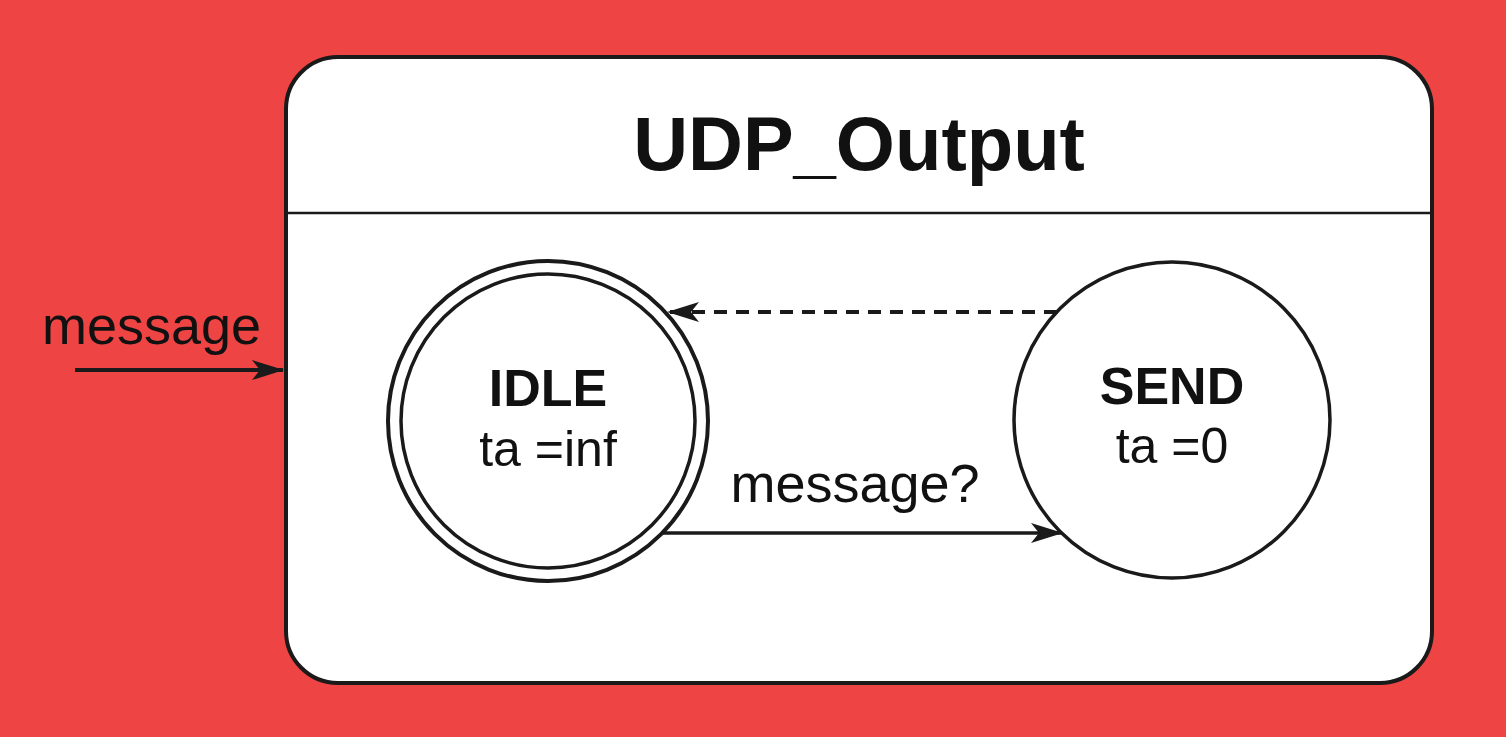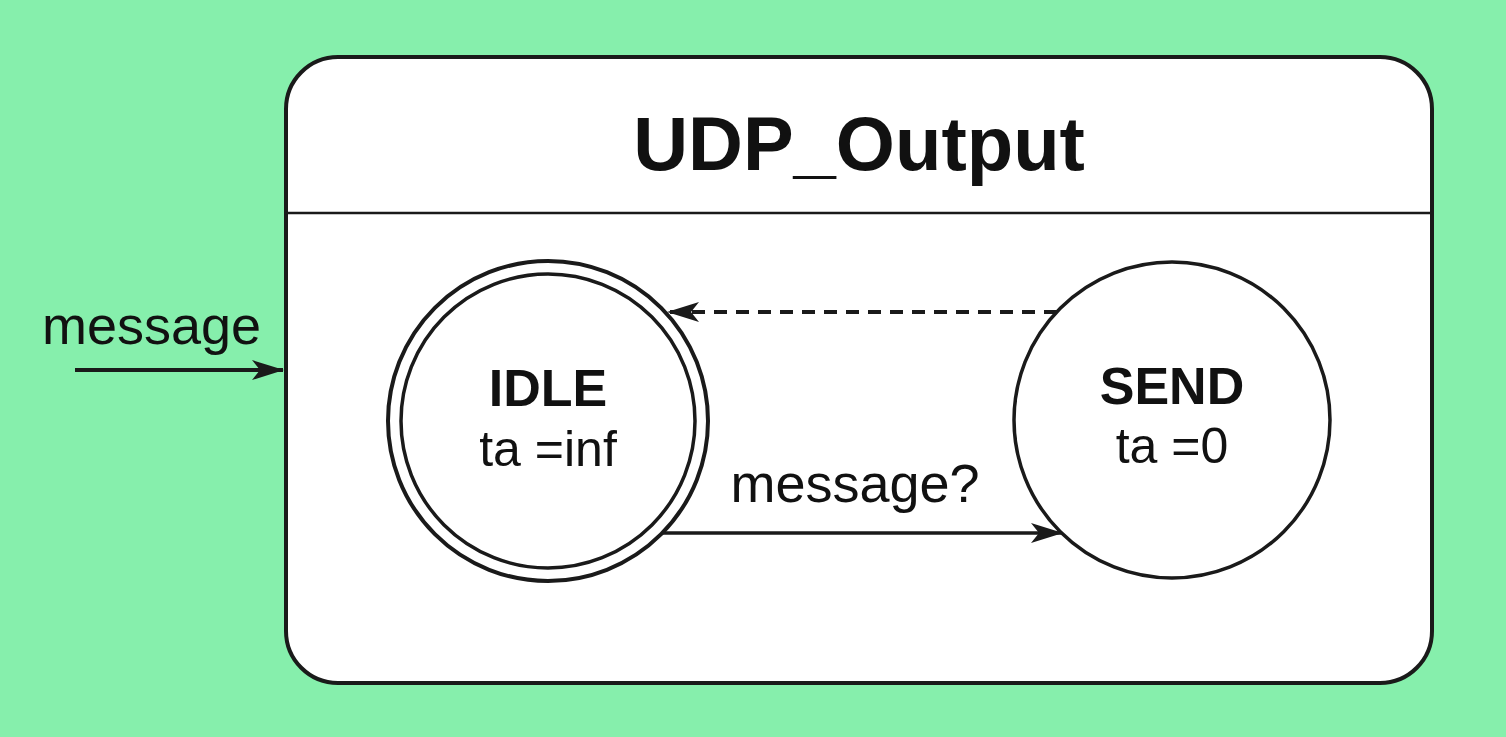--- a/index.html
+++ b/index.html
@@ -4,21 +4,21 @@
 <style>
   html, body {
     margin: 0;
     padding: 0;
     background: #ffffff;
   }
   .canvas {
     position: relative;
     width: 1506px;
     height: 737px;
-    background: #86efac;
+    background: #ef4444;
     font-family: "Liberation Sans", sans-serif;
     overflow: hidden;
   }
   svg { display: block; }
   .lbl {
     fill: #111111;
     font-family: "Liberation Sans", sans-serif;
   }
   .lbl-bold { font-weight: bold; }
 </style>

